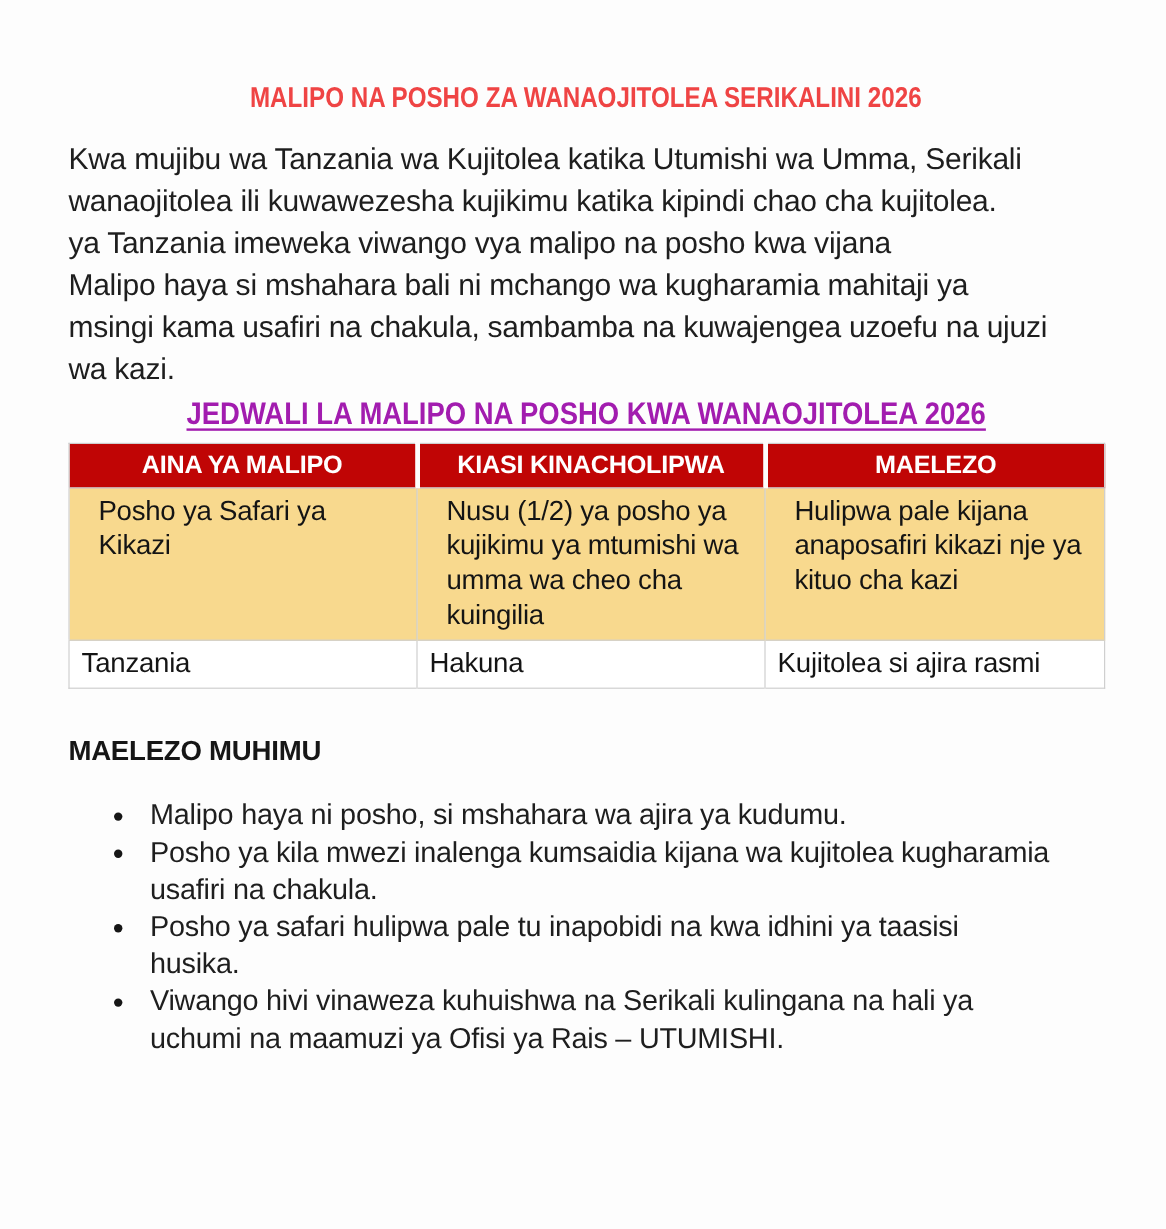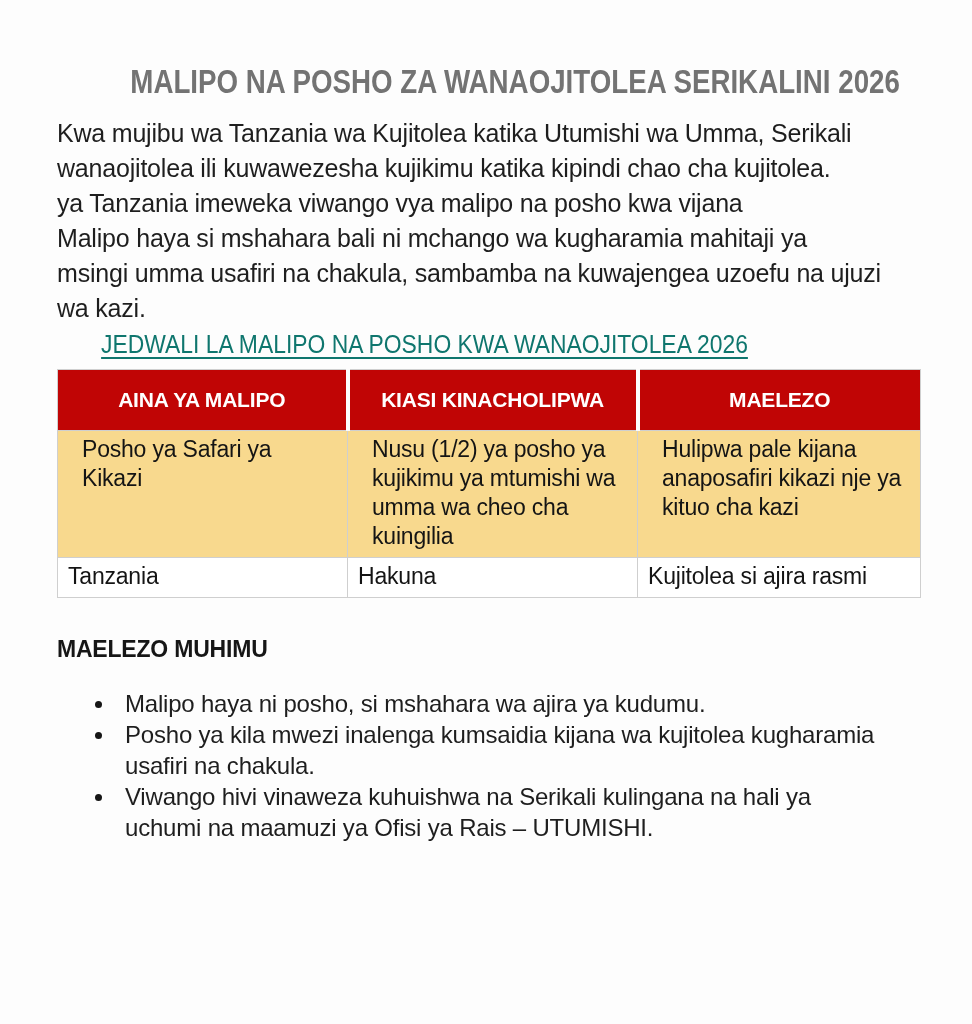--- a/index.html
+++ b/index.html
@@ -15,35 +15,35 @@
     background:#fdfdfd;
     font-family:"Liberation Sans",sans-serif;
     color:var(--ink);
     overflow:hidden;
   }
   .page{width:972px;height:1024px;padding:64px 52px 0 57px;}
 
   
   h1.title{
     margin:0;text-align:center;
-    font-size:33px;line-height:36px;font-weight:bold;color:#737373;
+    font-size:24px;line-height:36px;font-weight:bold;color:#ef4444;
   }
   .condensed{display:inline-block;transform:scaleX(0.84);transform-origin:center;white-space:nowrap;}
 
   
   .intro{margin-top:16px;}
   .intro-line{
     font-size:25px;line-height:35px;letter-spacing:-0.2px;
     white-space:nowrap;color:#1e1e1e;
   }
 
   
   h2.table-title{
-    margin:2px 0 0 0;text-align:left;
-    font-size:26px;line-height:32px;font-weight:normal;color:#0f766e;
+    margin:2px 0 0 0;text-align:center;
+    font-size:26px;line-height:32px;font-weight:bold;color:#a21caf;
   }
   h2.table-title .condensed{
     transform:scaleX(0.88);
     text-decoration:underline;
     text-decoration-thickness:2px;
     text-underline-offset:4px;
   }
 
   
   table.pay-table{
@@ -52,21 +52,21 @@
     width:863px;
     background:#fff;
     border:1px solid var(--border-gray);
   }
   table.pay-table col.c1{width:290px;}
   table.pay-table col.c2{width:290px;}
   table.pay-table col.c3{width:283px;}
   th{
     background:var(--header-red);
     color:#fff;font-size:21px;font-weight:bold;
-    padding:18px 4px;text-align:center;
+    padding:6px 4px;text-align:center;
     letter-spacing:-0.2px;
     border:0;
   }
   th + th{border-left:4px solid #fdfdfd;}
   td{
     font-size:23px;line-height:29px;letter-spacing:-0.2px;
     padding:4px 10px 6px 10px;vertical-align:top;
     border-top:1px solid var(--border-gray);
     color:#141414;
   }
@@ -101,21 +101,21 @@
 
 <div class="page">
 
   <h1 class="title"><span class="condensed">MALIPO NA POSHO ZA WANAOJITOLEA SERIKALINI 2026</span></h1>
 
   <div class="intro">
       <div class="intro-line">Kwa mujibu wa Tanzania wa Kujitolea katika Utumishi wa Umma, Serikali</div>
       <div class="intro-line">wanaojitolea ili kuwawezesha kujikimu katika kipindi chao cha kujitolea.</div>
       <div class="intro-line">ya Tanzania imeweka viwango vya malipo na posho kwa vijana</div>
       <div class="intro-line">Malipo haya si mshahara bali ni mchango wa kugharamia mahitaji ya</div>
-      <div class="intro-line">msingi umma usafiri na chakula, sambamba na kuwajengea uzoefu na ujuzi</div>
+      <div class="intro-line">msingi kama usafiri na chakula, sambamba na kuwajengea uzoefu na ujuzi</div>
       <div class="intro-line">wa kazi.</div>
     </div>
 
   <h2 class="table-title"><span class="condensed">JEDWALI LA MALIPO NA POSHO KWA WANAOJITOLEA 2026</span></h2>
 
   <table class="pay-table">
     <colgroup>
       <col class="c1">
         <col class="c2">
         <col class="c3">
@@ -139,16 +139,17 @@
         <td>Kujitolea si ajira rasmi</td>
       </tr>
       </tbody>
   </table>
 
   <h3 class="notes-heading">MAELEZO MUHIMU</h3>
 
   <ul class="notes">
       <li class="note">Malipo haya ni posho, si mshahara wa ajira ya kudumu.</li>
       <li class="note">Posho ya kila mwezi inalenga kumsaidia kijana wa kujitolea kugharamia usafiri na chakula.</li>
+      <li class="note">Posho ya safari hulipwa pale tu inapobidi na kwa idhini ya taasisi husika.</li>
       <li class="note">Viwango hivi vinaweza kuhuishwa na Serikali kulingana na hali ya uchumi na maamuzi ya Ofisi ya Rais – UTUMISHI.</li>
     </ul>
 
 </div>
 
 </body></html>

